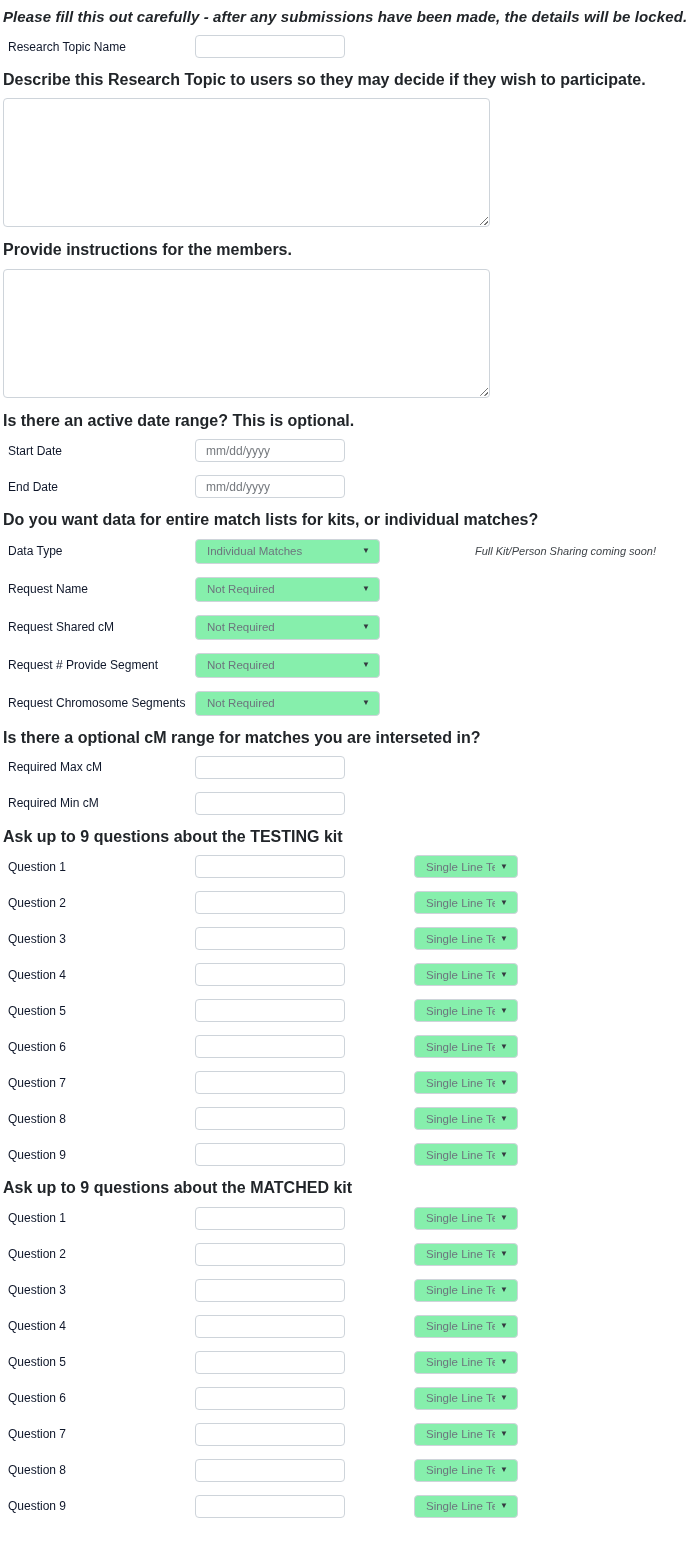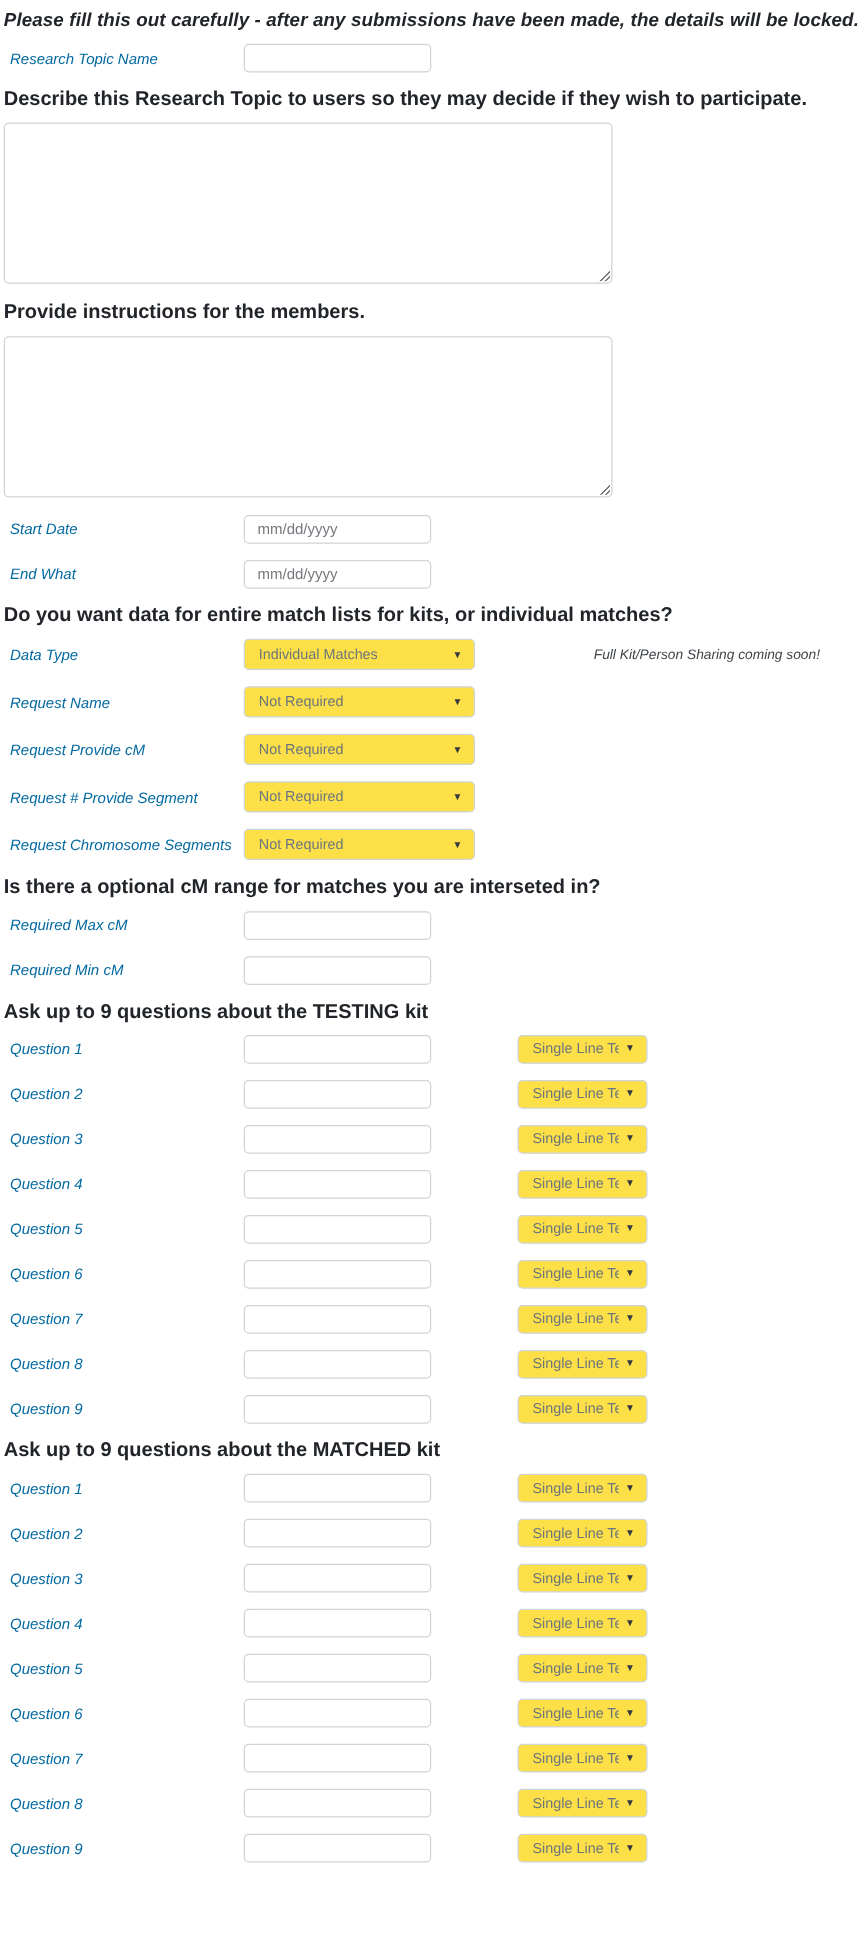--- a/index.html
+++ b/index.html
@@ -21,36 +21,36 @@
     font-size:16px; font-weight:600; line-height:1.15;
     margin:13px 0 9px 0; color:#212529;
   }
   h2.sec b { font-weight:700; }
 
   .form-row {
     display:flex; align-items:center;
     margin-bottom:13px; padding-left:5px;
   }
   .form-row > label {
-    flex:0 0 187px; font-size:12px; color:#0369a1;font-style:italic;
+    flex:0 0 187px; font-size:12px; color:#0f172a;
   }
 
   .text-input {
     width:150px; height:23px;
     border:1px solid #ced4da; border-radius:4px;
     padding:2px 10px; font-size:12px; color:#495057;
     font-family: "Liberation Sans", sans-serif;
     outline:none; background:#fff;
   }
   .text-input::placeholder { color:#75797e; opacity:1; }
 
   .selbox {
     position:relative; width:185px; height:25px;
     border:1px solid #ced4da; border-radius:4px;
-    background:#fde047; cursor:default;
+    background:#86efac; cursor:default;
     display:flex; align-items:center;
     padding:0 22px 0 11px; overflow:hidden;
   }
   .selbox .sel-text {
     font-size:11.5px; color:#6c757d; white-space:nowrap; overflow:hidden;
   }
   .selbox .sel-arrow {
     position:absolute; right:9px; top:50%; transform:translateY(-50%);
     font-size:8px; color:#343a40; line-height:1;
   }
@@ -91,27 +91,28 @@
     <textarea class="big" style=""></textarea>
     <div class="resize-grip"></div>
   </div>
 
   <h2 class="sec">Provide instructions for the members.</h2>
   <div class="ta-wrap">
     <textarea class="big" style=""></textarea>
     <div class="resize-grip"></div>
   </div>
 
+  <h2 class="sec">Is there an active date range? This is optional.</h2>
   <div id="date-rows">
   <div class="form-row">
     <label>Start Date</label>
     <input class="text-input" placeholder="mm/dd/yyyy" style="">
   </div>
   <div class="form-row">
-    <label>End What</label>
+    <label>End Date</label>
     <input class="text-input" placeholder="mm/dd/yyyy" style="">
   </div>
     </div>
 
   <h2 class="sec">Do you want data for entire match lists for kits, or individual matches?</h2>
   <div class="form-row">
     <label>Data Type</label>
     <div class="selbox">
       <span class="sel-text">Individual Matches</span>
       <span class="sel-arrow">▼</span>
@@ -121,21 +122,21 @@
 
   <div id="request-rows">
   <div class="form-row">
     <label>Request Name</label>
     <div class="selbox">
       <span class="sel-text">Not Required</span>
       <span class="sel-arrow">▼</span>
     </div>
   </div>
   <div class="form-row">
-    <label>Request Provide cM</label>
+    <label>Request Shared cM</label>
     <div class="selbox">
       <span class="sel-text">Not Required</span>
       <span class="sel-arrow">▼</span>
     </div>
   </div>
   <div class="form-row">
     <label>Request # Provide Segment</label>
     <div class="selbox">
       <span class="sel-text">Not Required</span>
       <span class="sel-arrow">▼</span>

